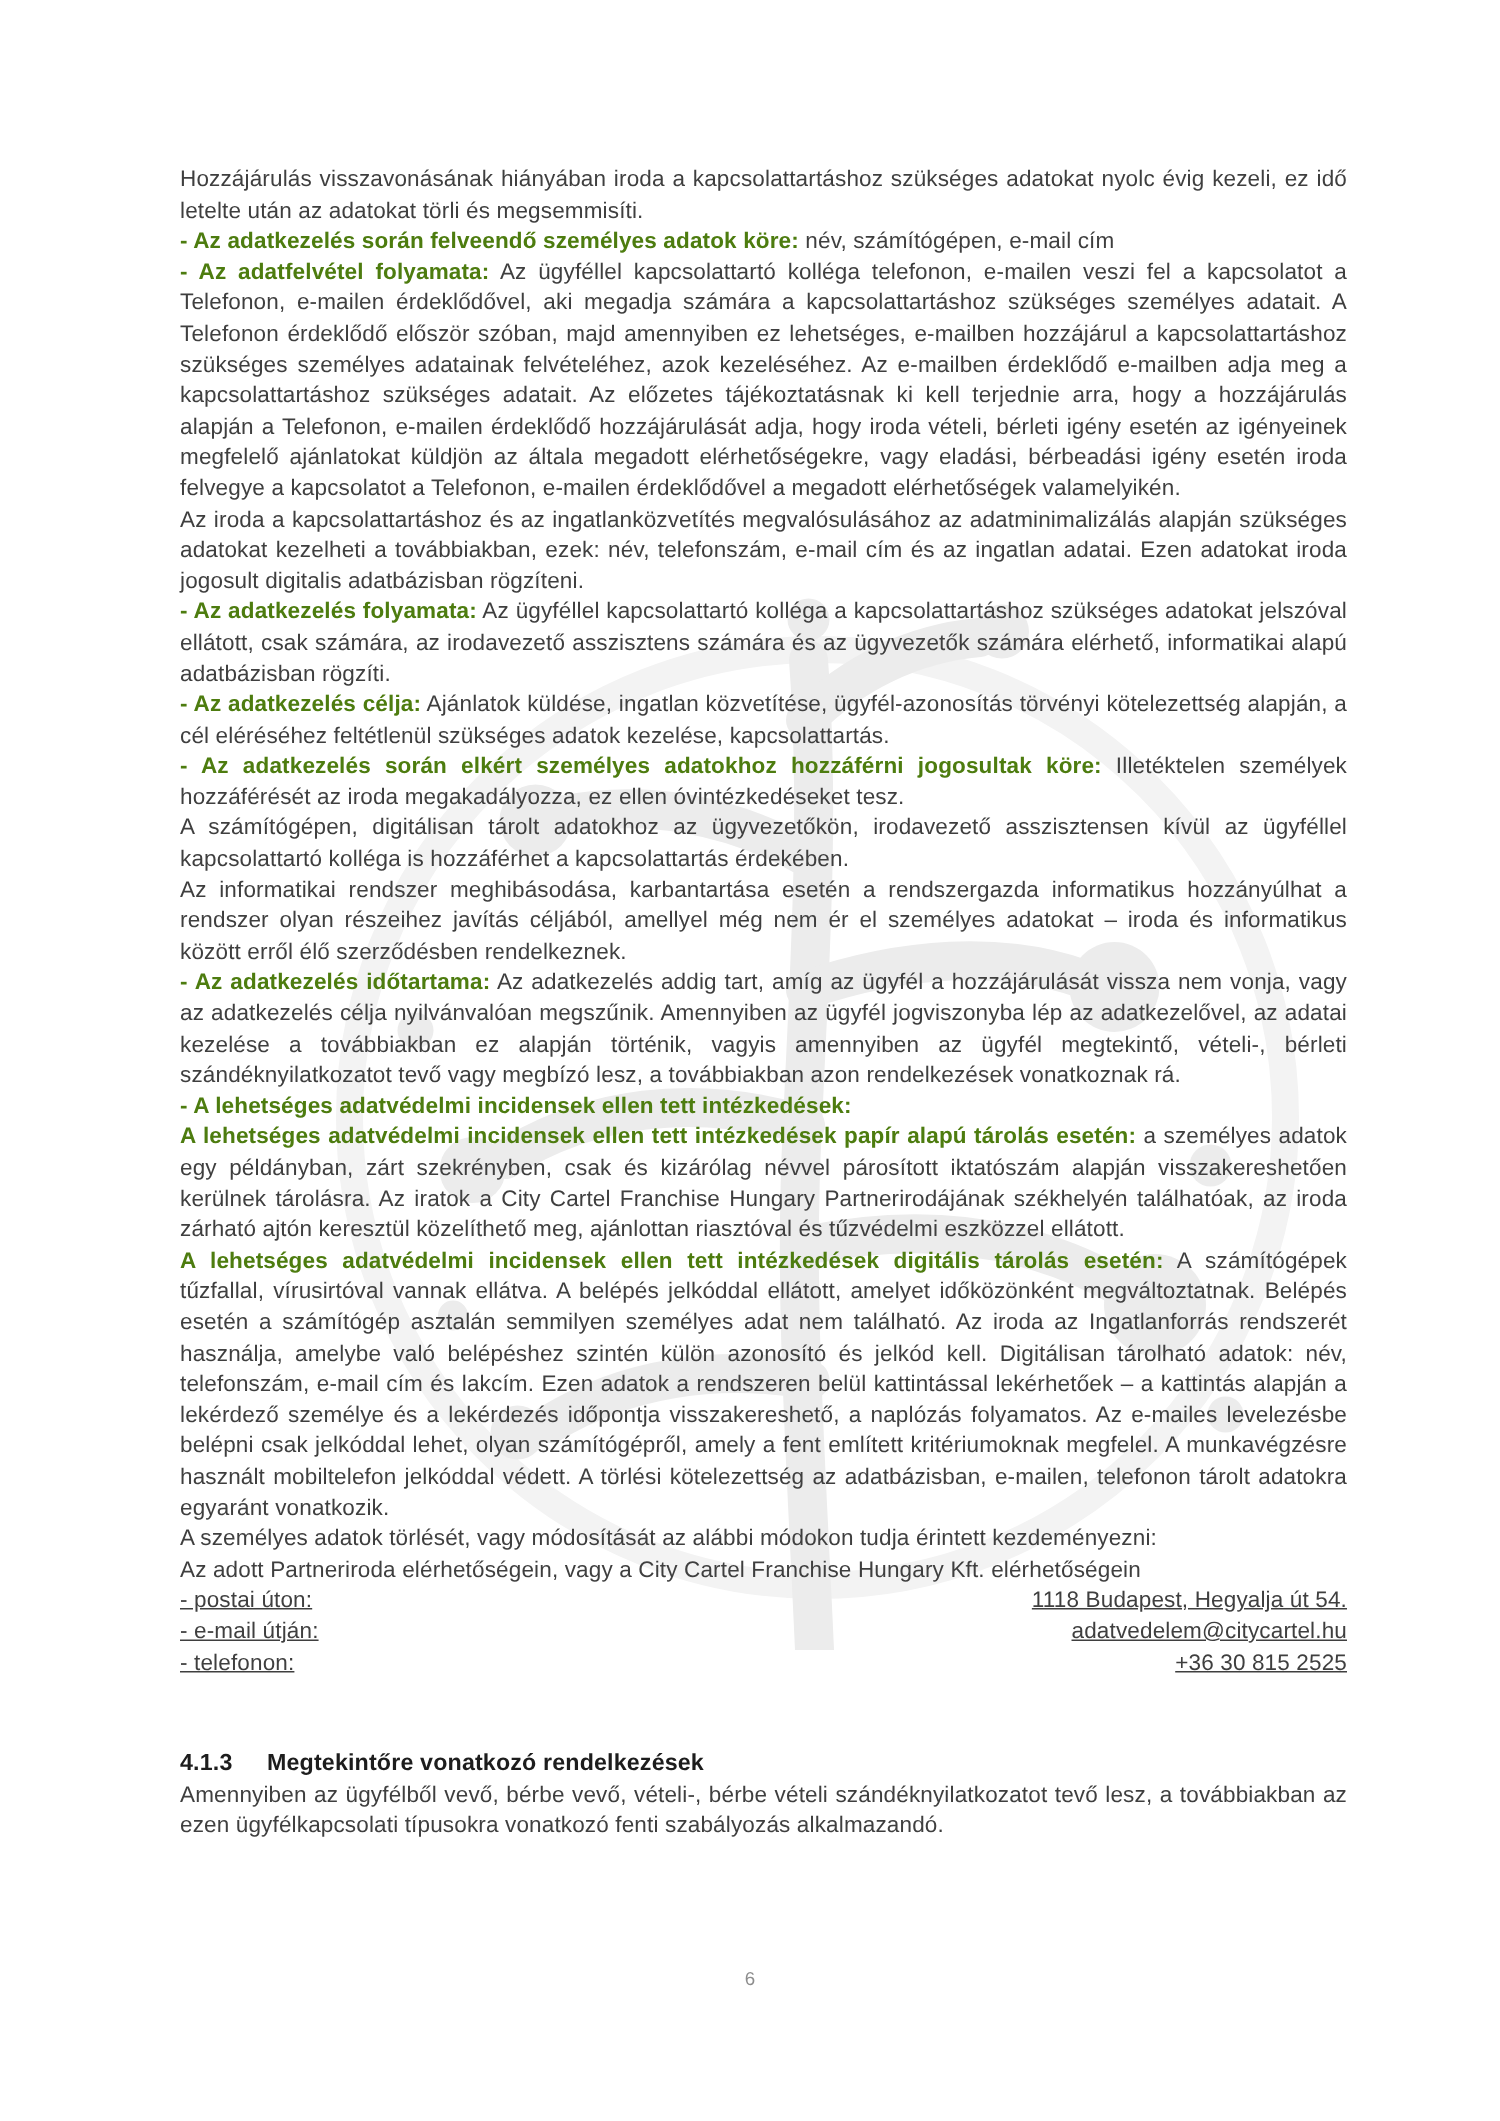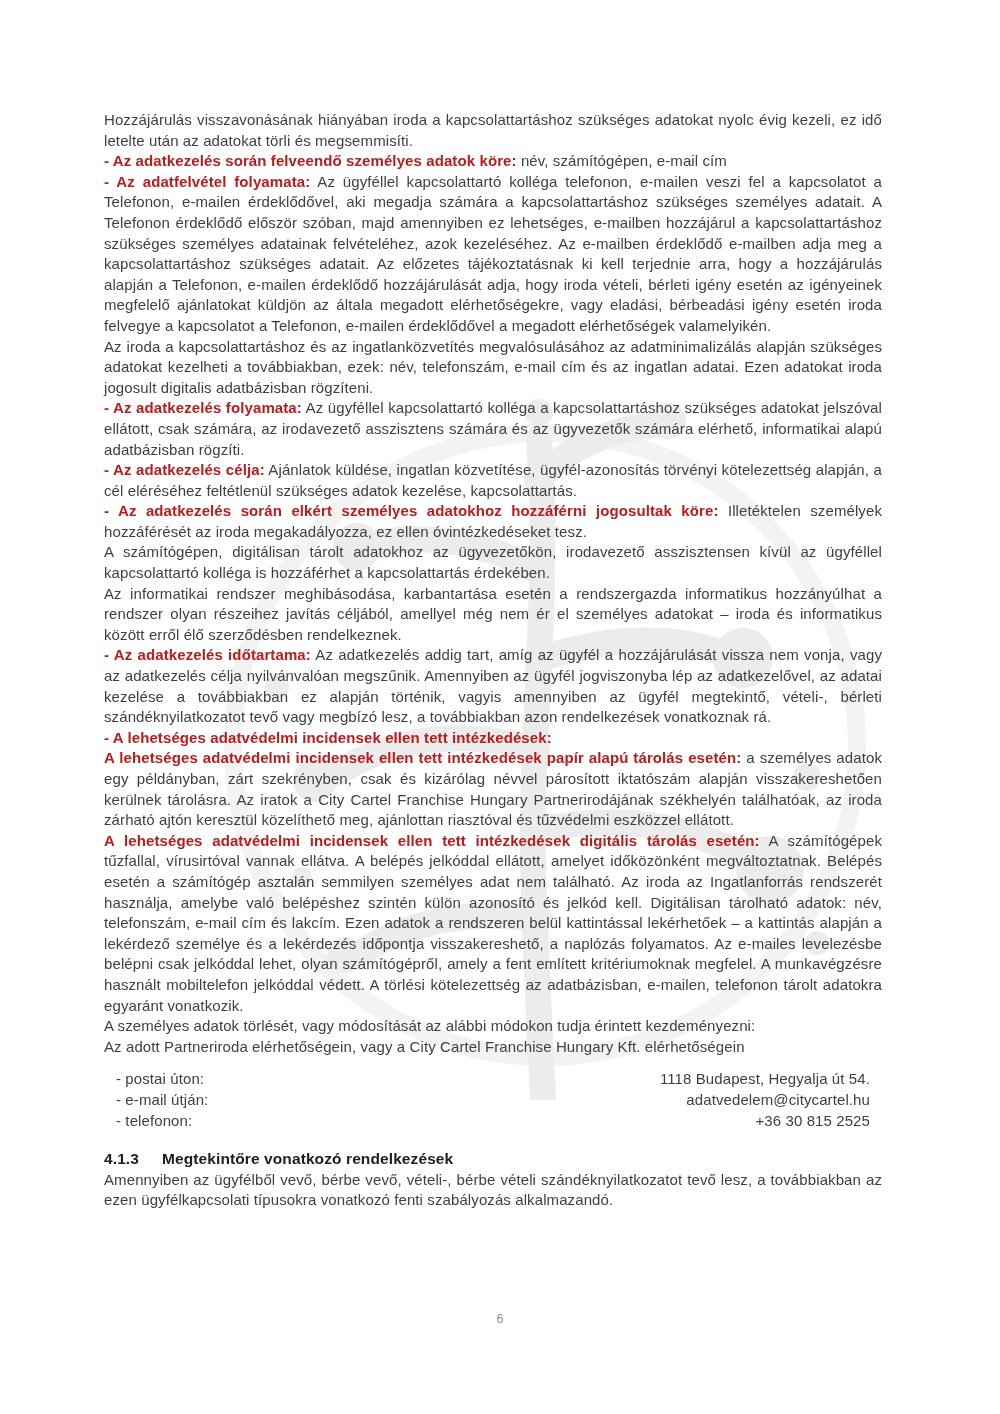--- a/index.html
+++ b/index.html
@@ -9,32 +9,32 @@
     font-family: "Liberation Sans", sans-serif;
     position: relative;
     overflow: hidden;
   }
   .page { position: absolute; inset: 0; }
   .watermark {
     position: absolute; left: 205px; top: 355px;
     z-index: 0; pointer-events: none;
   }
   .content {
-    position: absolute; left: 104px; top: 110px; width: 778px;
+    position: absolute; left: 120px; top: 110px; width: 778px;
     z-index: 1;
     color: #3f3f3f;
     font-size: 15px; line-height: 20.6px; letter-spacing: 0.1px;
   }
   .content p { margin: 0; text-align: justify; }
-  .lead { font-weight: 700; color: #b91c1c; }
-  .contacts { margin: 12px; }
+  .lead { font-weight: 700; color: #4d7c0f; }
+  .contacts { margin: 0; text-decoration: underline; }
   .contact-row { display: flex; }
   .contact-label { flex: 0 0 148px; }
   .contact-value { flex: 1; text-align: right; }
-  .section { margin-top: 18px; }
+  .section { margin-top: 47px; }
   .section-heading { margin: 0 0 3px 0; font-weight: 700; color: #1d1d1d; font-size: 15.5px; text-align: left; }
   .section-number { display: inline-block; width: 58px; }
   .page-number {
     position: absolute; top: 1312px; left: 0; width: 1000px;
     text-align: center; color: #8d8d8d; font-size: 12.5px; z-index: 1;
   }
 </style>
 </head>
 <body>
 

